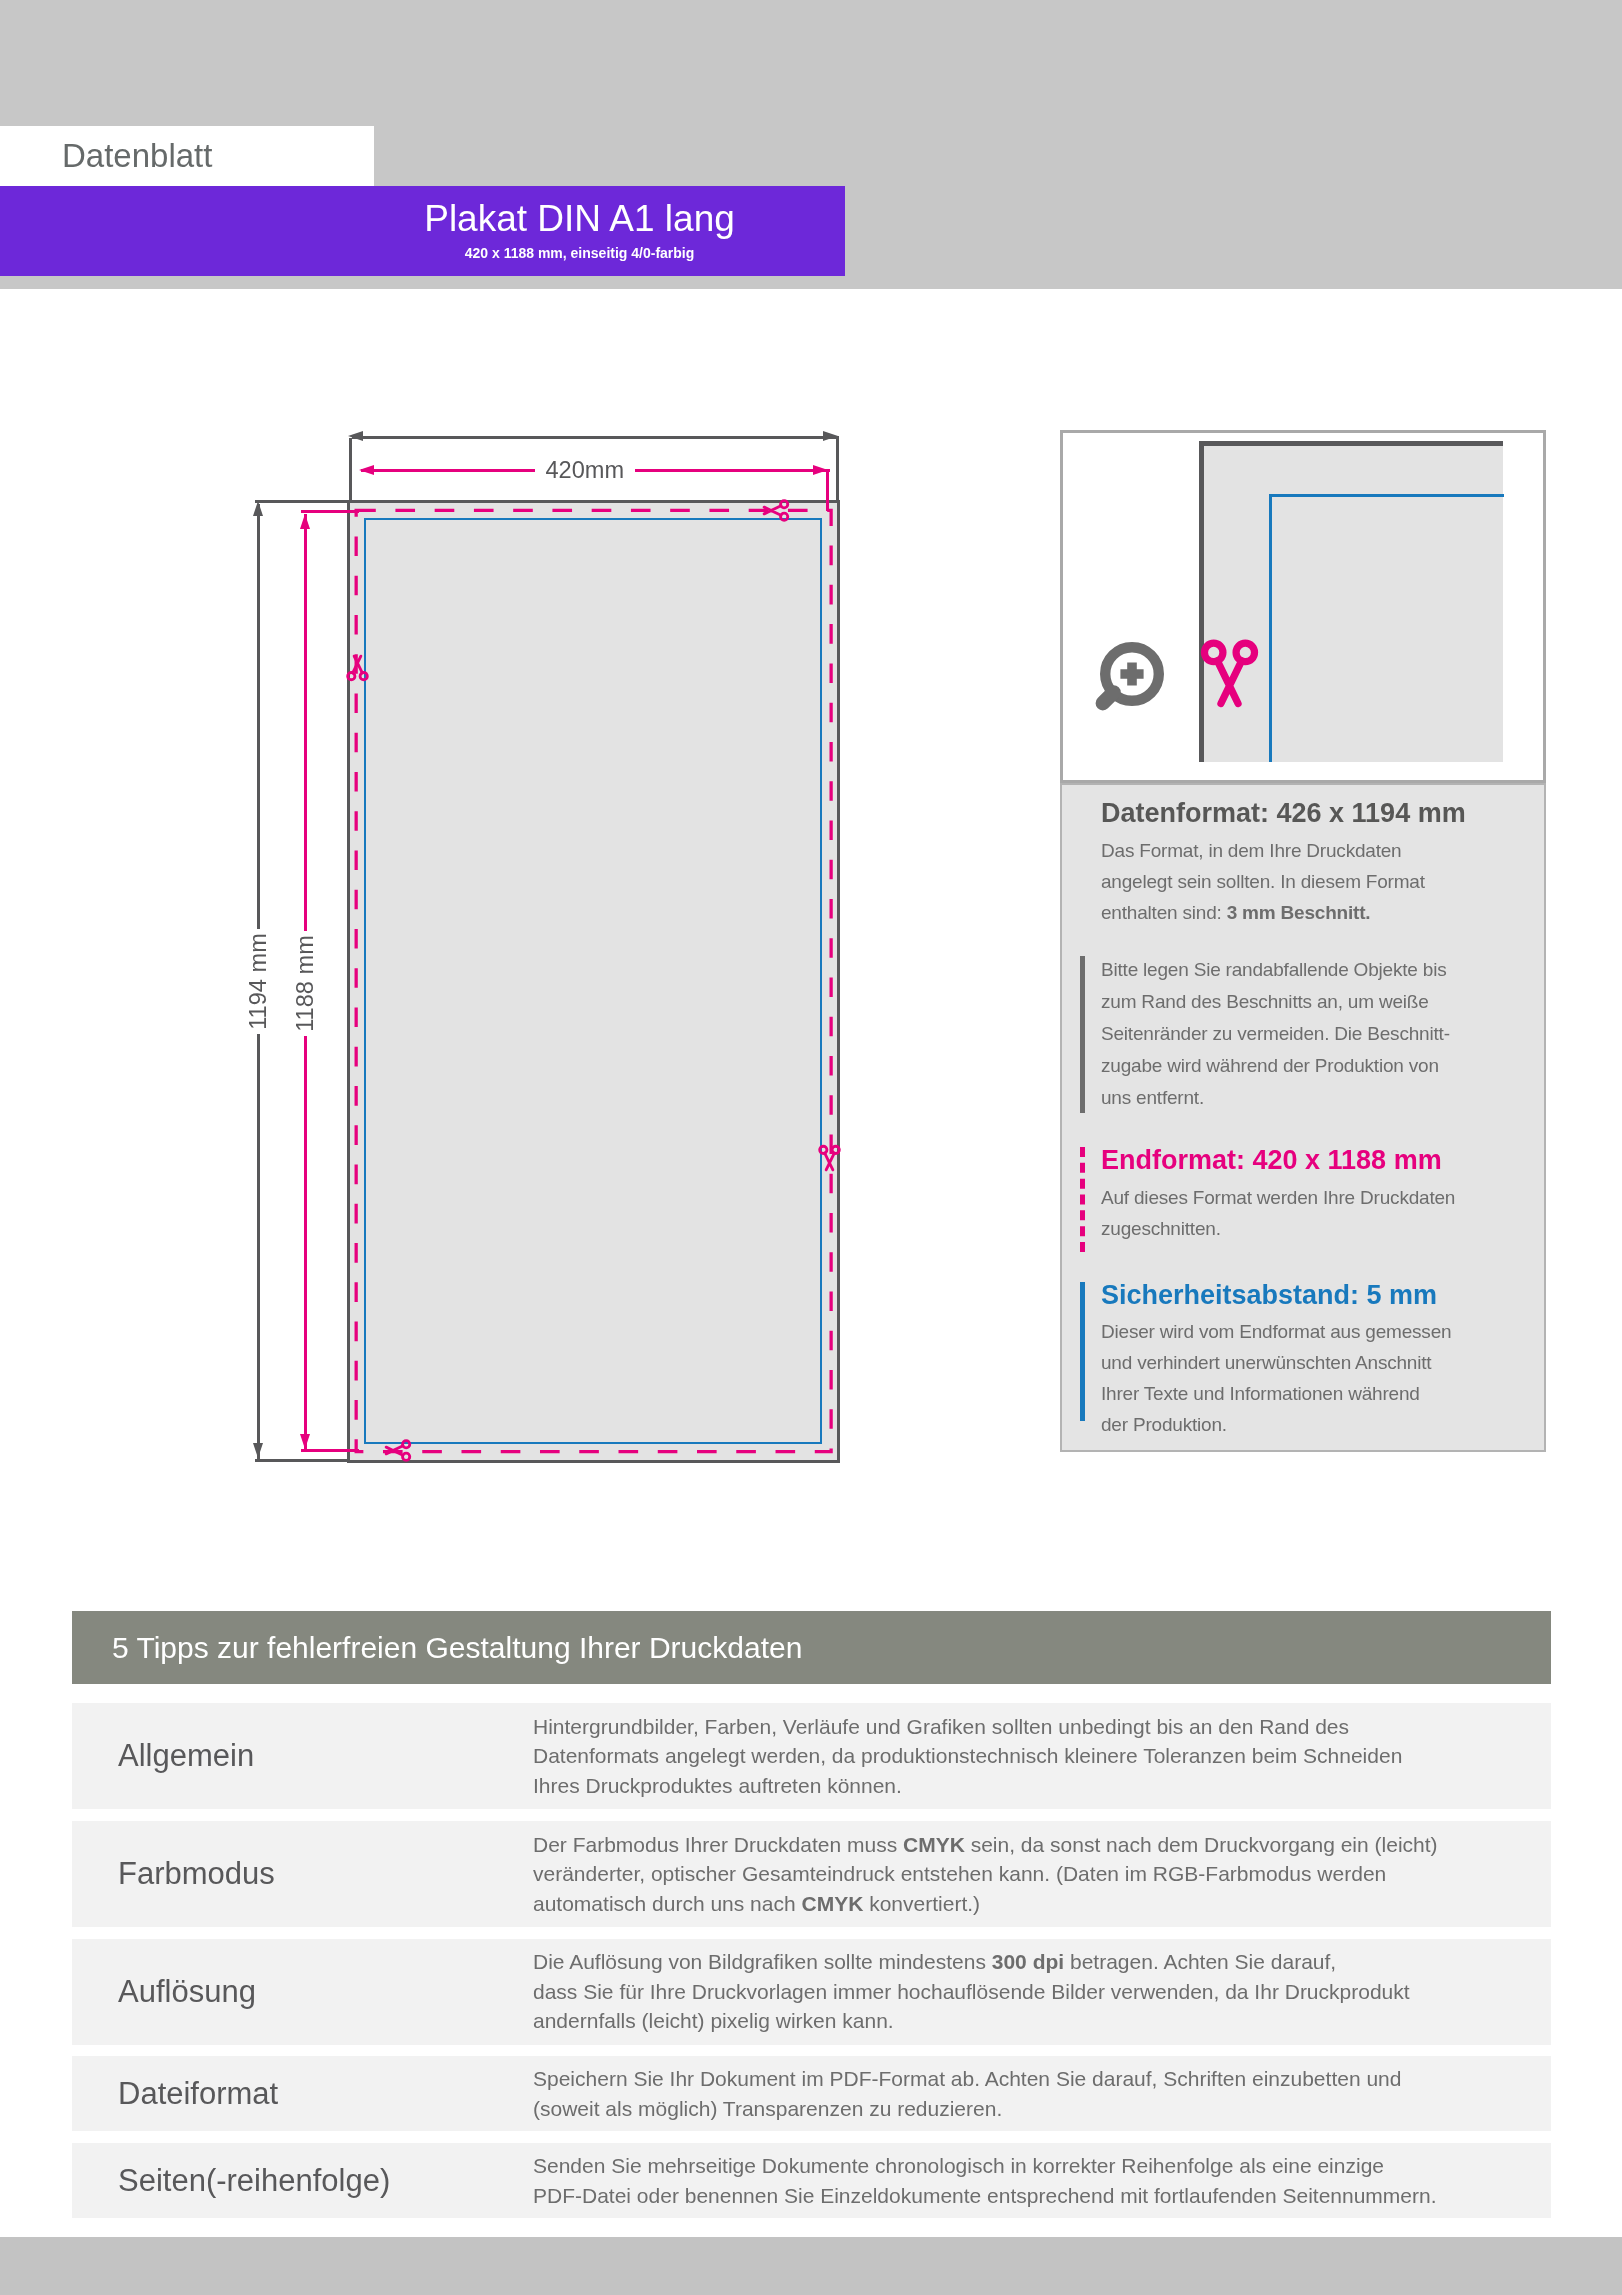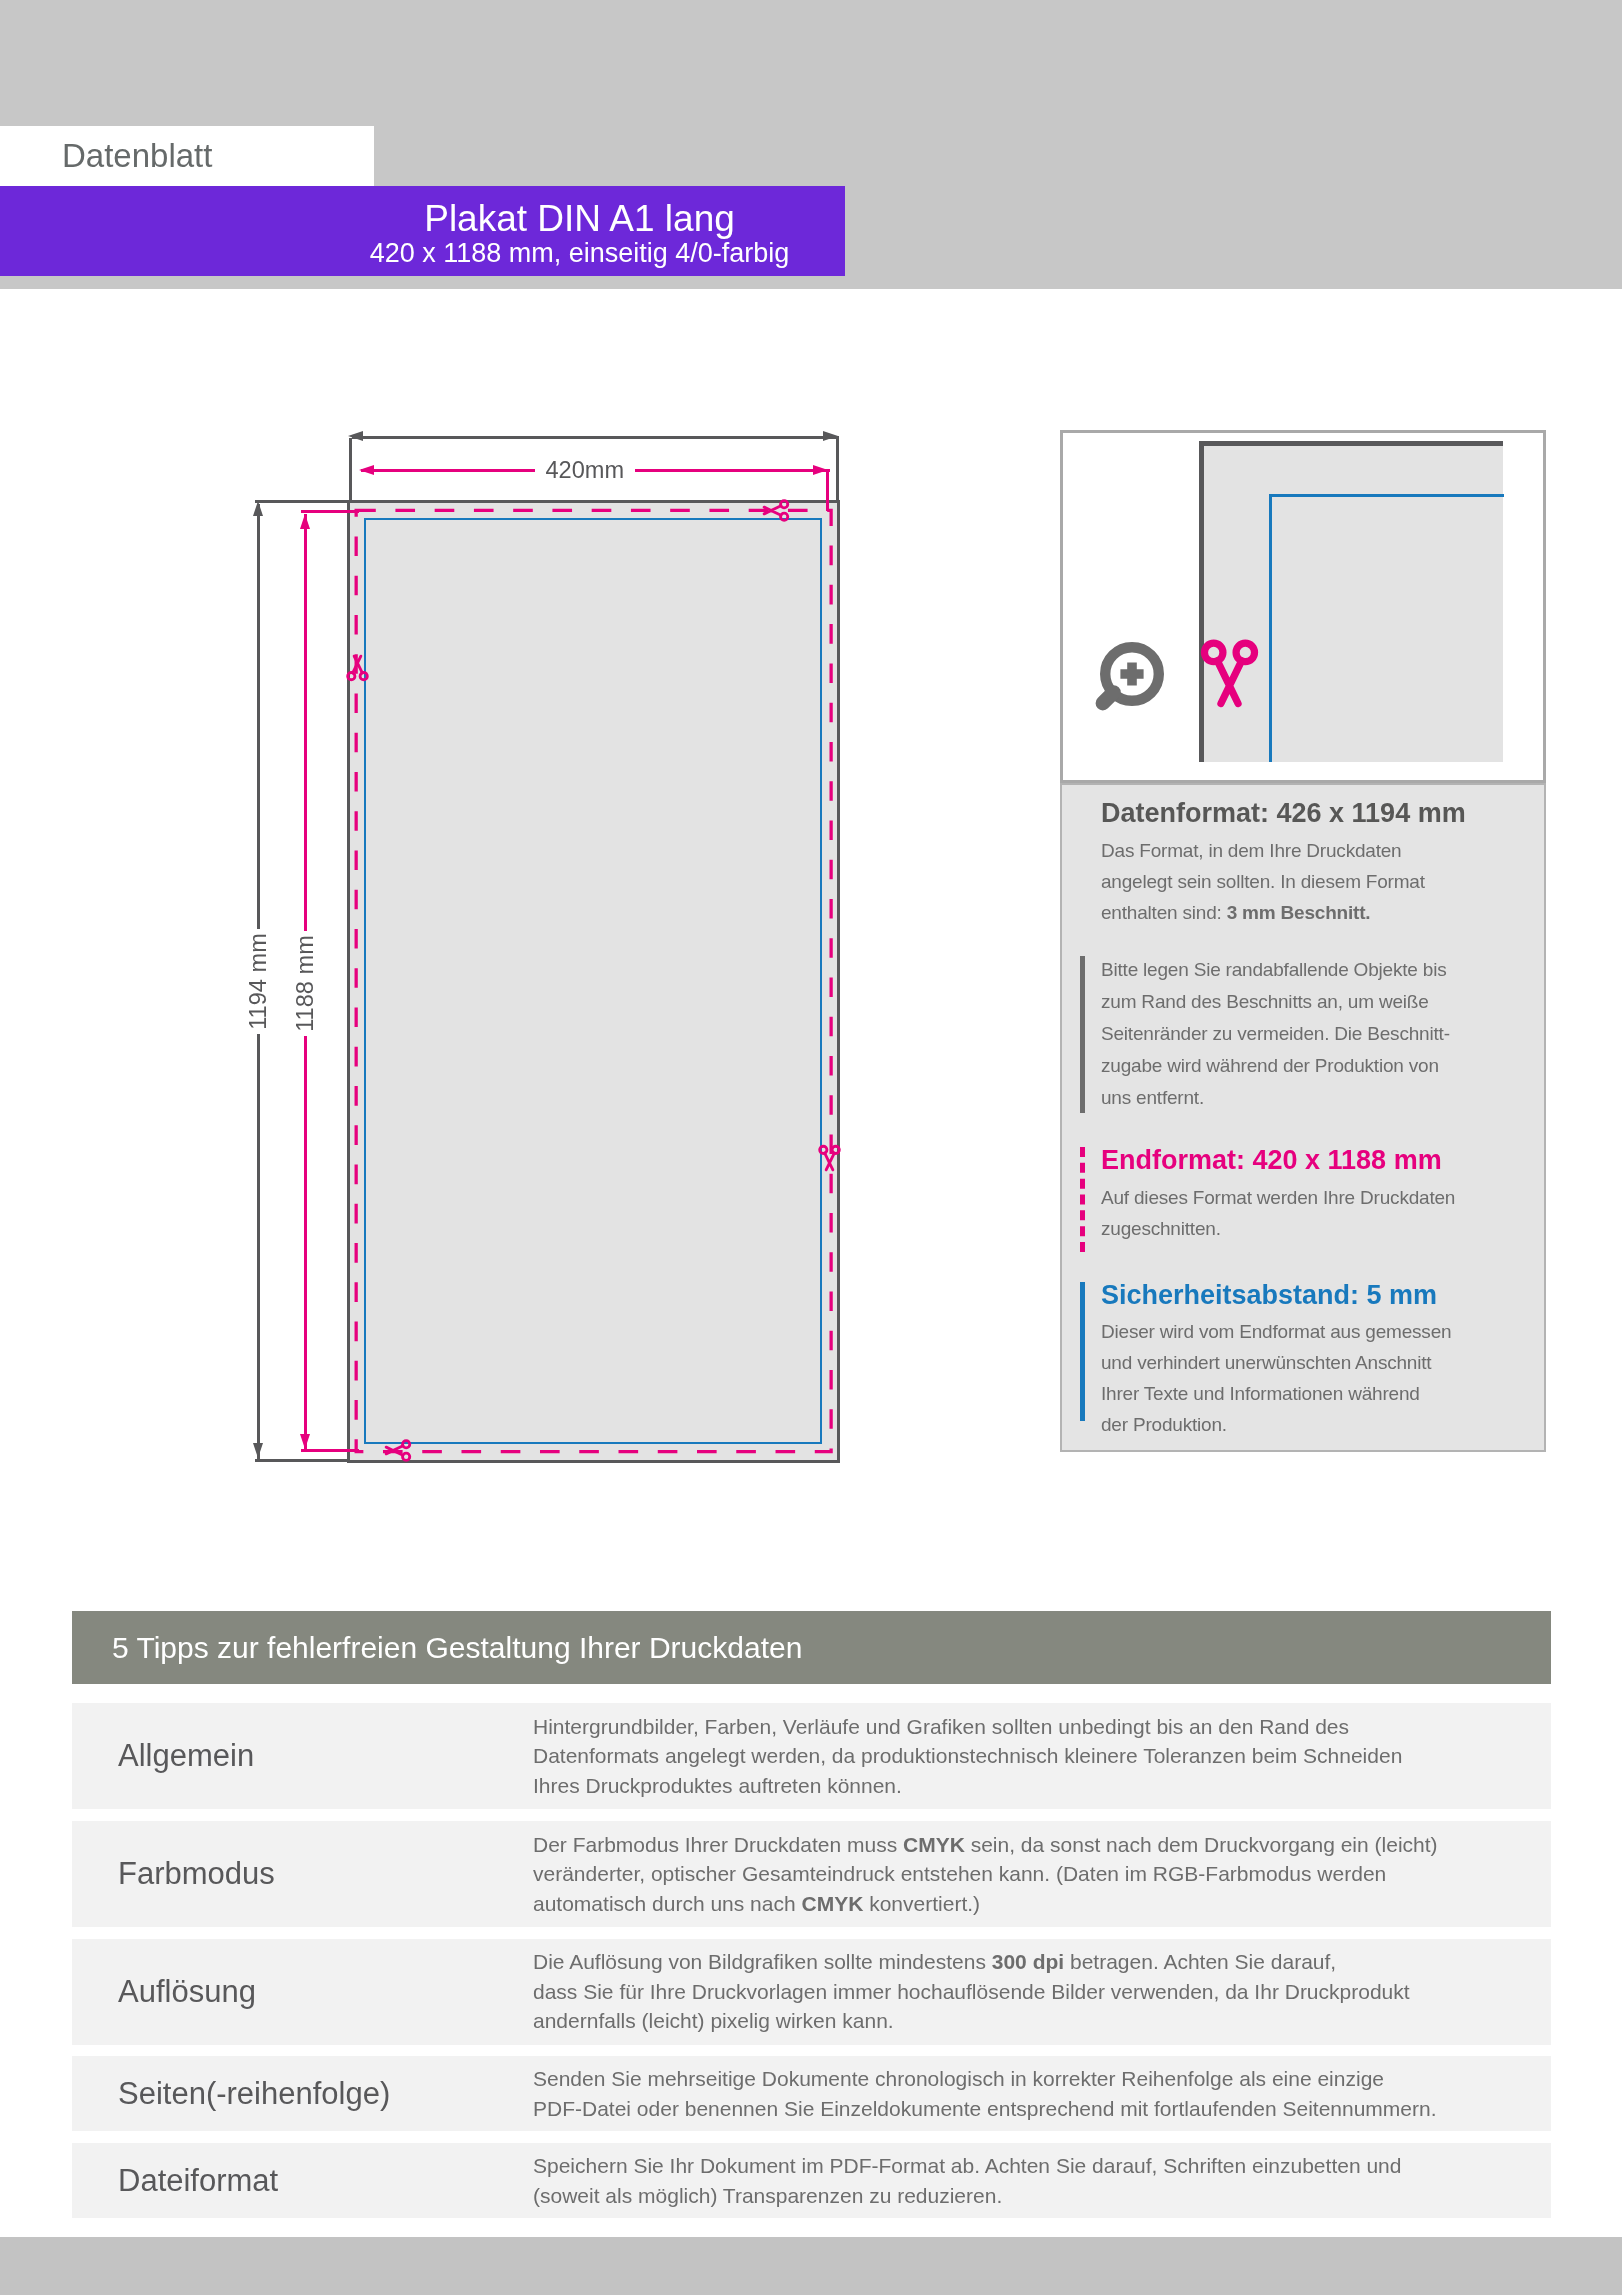--- a/index.html
+++ b/index.html
@@ -8,21 +8,21 @@
   .abs{position:absolute;}
   .b{font-weight:700;}
 
   
   .top-band{left:0;top:0;width:1623px;height:289px;background:#c7c7c7;}
   .datenblatt-box{left:0;top:126px;width:374px;height:60px;background:#ffffff;}
   .datenblatt-box span{display:block;padding-left:62px;line-height:60px;font-size:33px;color:#666a6a;}
   .title-band{left:0;top:186px;width:845px;height:90px;background:#6d28d9;color:#fff;}
   .title-band .inner{padding-left:314px;text-align:center;padding-top:11.8px;}
   .product-title{font-size:37px;line-height:41px;}
-  .product-subtitle{font-size:27px;line-height:29px;}
+  .product-subtitle{font-size:14px;line-height:29px;font-weight:bold;}
 
   
   .poster-rect{left:347px;top:500px;width:493px;height:963px;box-sizing:border-box;
                border:3.3px solid #58585a;background:#e3e3e3;}
   .safety-rect{left:364px;top:518px;width:458px;height:926px;box-sizing:border-box;
                border:2.6px solid #1879bd;}
   .dimline{background:#58585a;}
   .dimline.mag{background:#e6007e;}
   .dim-label{background:#fff;color:#58585a;font-size:23.6px;text-align:center;}
   .rot{transform:rotate(-90deg);}
@@ -204,25 +204,25 @@
       <div class="tip-label">Farbmodus</div>
       <div class="tip-body"><span>Der Farbmodus Ihrer Druckdaten muss </span><span class="b">CMYK</span><span> sein, da sonst nach dem Druckvorgang ein (leicht)</span><br><span>veränderter, optischer Gesamteindruck entstehen kann. (Daten im RGB-Farbmodus werden</span><br><span>automatisch durch uns nach </span><span class="b">CMYK</span><span> konvertiert.)</span></div>
     </div>
 
     <div class="tip-row lines-3">
       <div class="tip-label">Auflösung</div>
       <div class="tip-body"><span>Die Auflösung von Bildgrafiken sollte mindestens </span><span class="b">300 dpi</span><span> betragen. Achten Sie darauf,</span><br><span>dass Sie für Ihre Druckvorlagen immer hochauflösende Bilder verwenden, da Ihr Druckprodukt</span><br><span>andernfalls (leicht) pixelig wirken kann.</span></div>
     </div>
 
     <div class="tip-row lines-2">
+      <div class="tip-label">Dateiformat</div>
+      <div class="tip-body"><span>Speichern Sie Ihr Dokument im PDF-Format ab. Achten Sie darauf, Schriften einzubetten und</span><br><span>(soweit als möglich) Transparenzen zu reduzieren.</span></div>
+    </div>
+
+    <div class="tip-row lines-2">
       <div class="tip-label">Seiten(-reihenfolge)</div>
       <div class="tip-body"><span>Senden Sie mehrseitige Dokumente chronologisch in korrekter Reihenfolge als eine einzige</span><br><span>PDF-Datei oder benennen Sie Einzeldokumente entsprechend mit fortlaufenden Seitennummern.</span></div>
     </div>
-
-    <div class="tip-row lines-2">
-      <div class="tip-label">Dateiformat</div>
-      <div class="tip-body"><span>Speichern Sie Ihr Dokument im PDF-Format ab. Achten Sie darauf, Schriften einzubetten und</span><br><span>(soweit als möglich) Transparenzen zu reduzieren.</span></div>
-    </div>
   </div>
 
   <div class="abs footer-band"></div>
 </div>
 
 
 </body></html>

